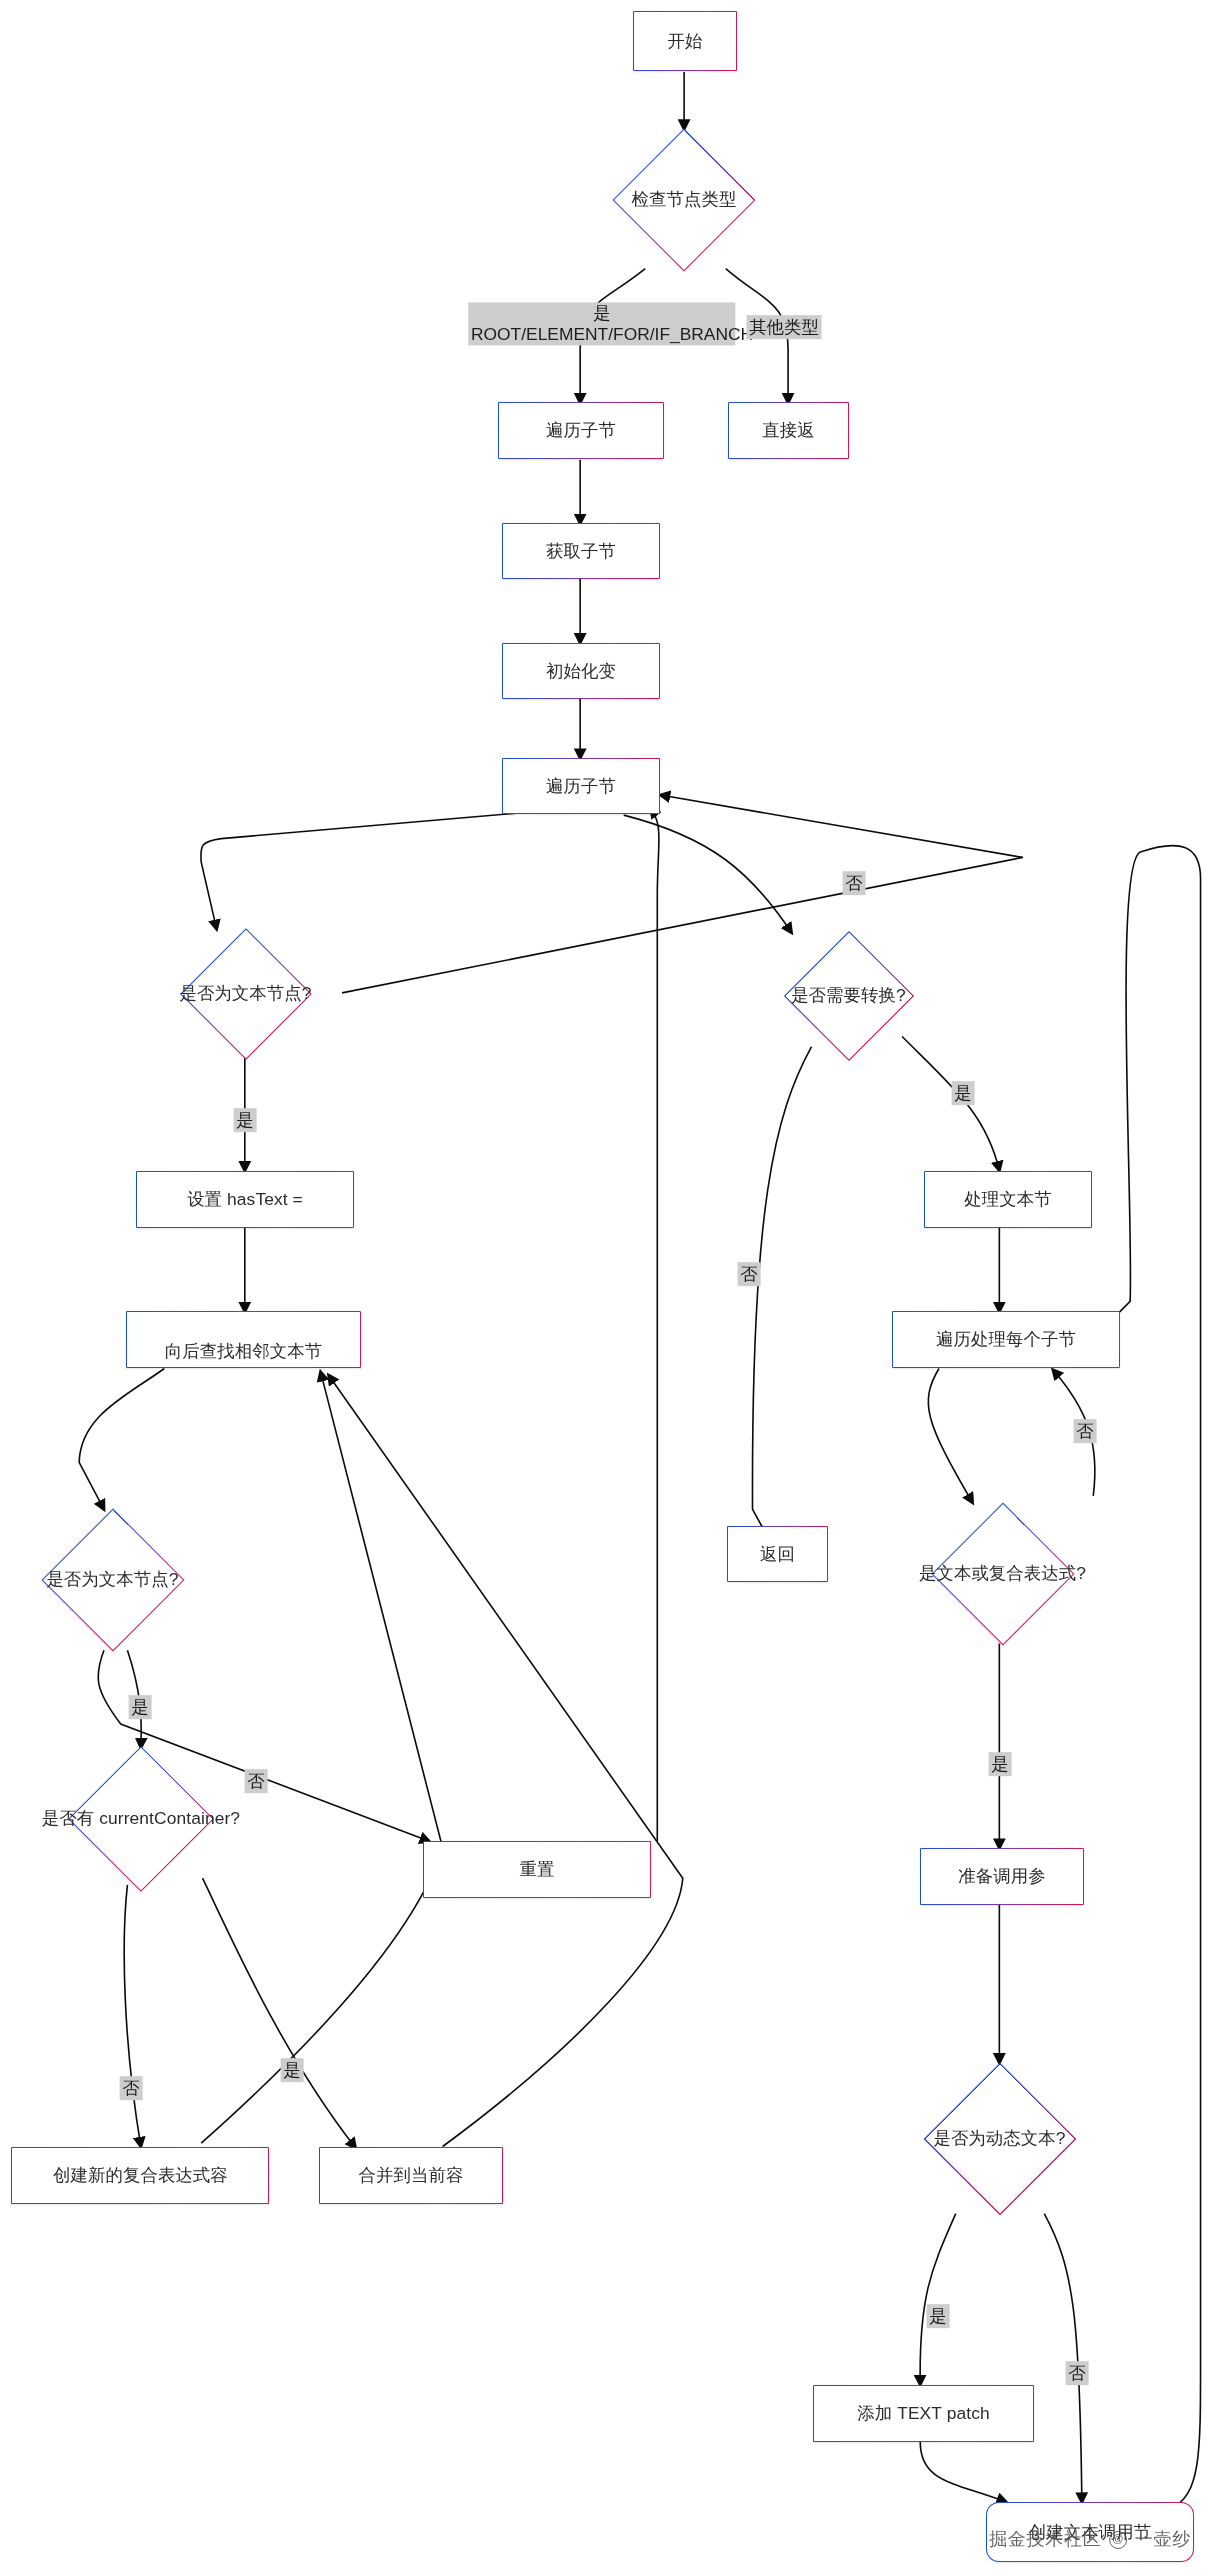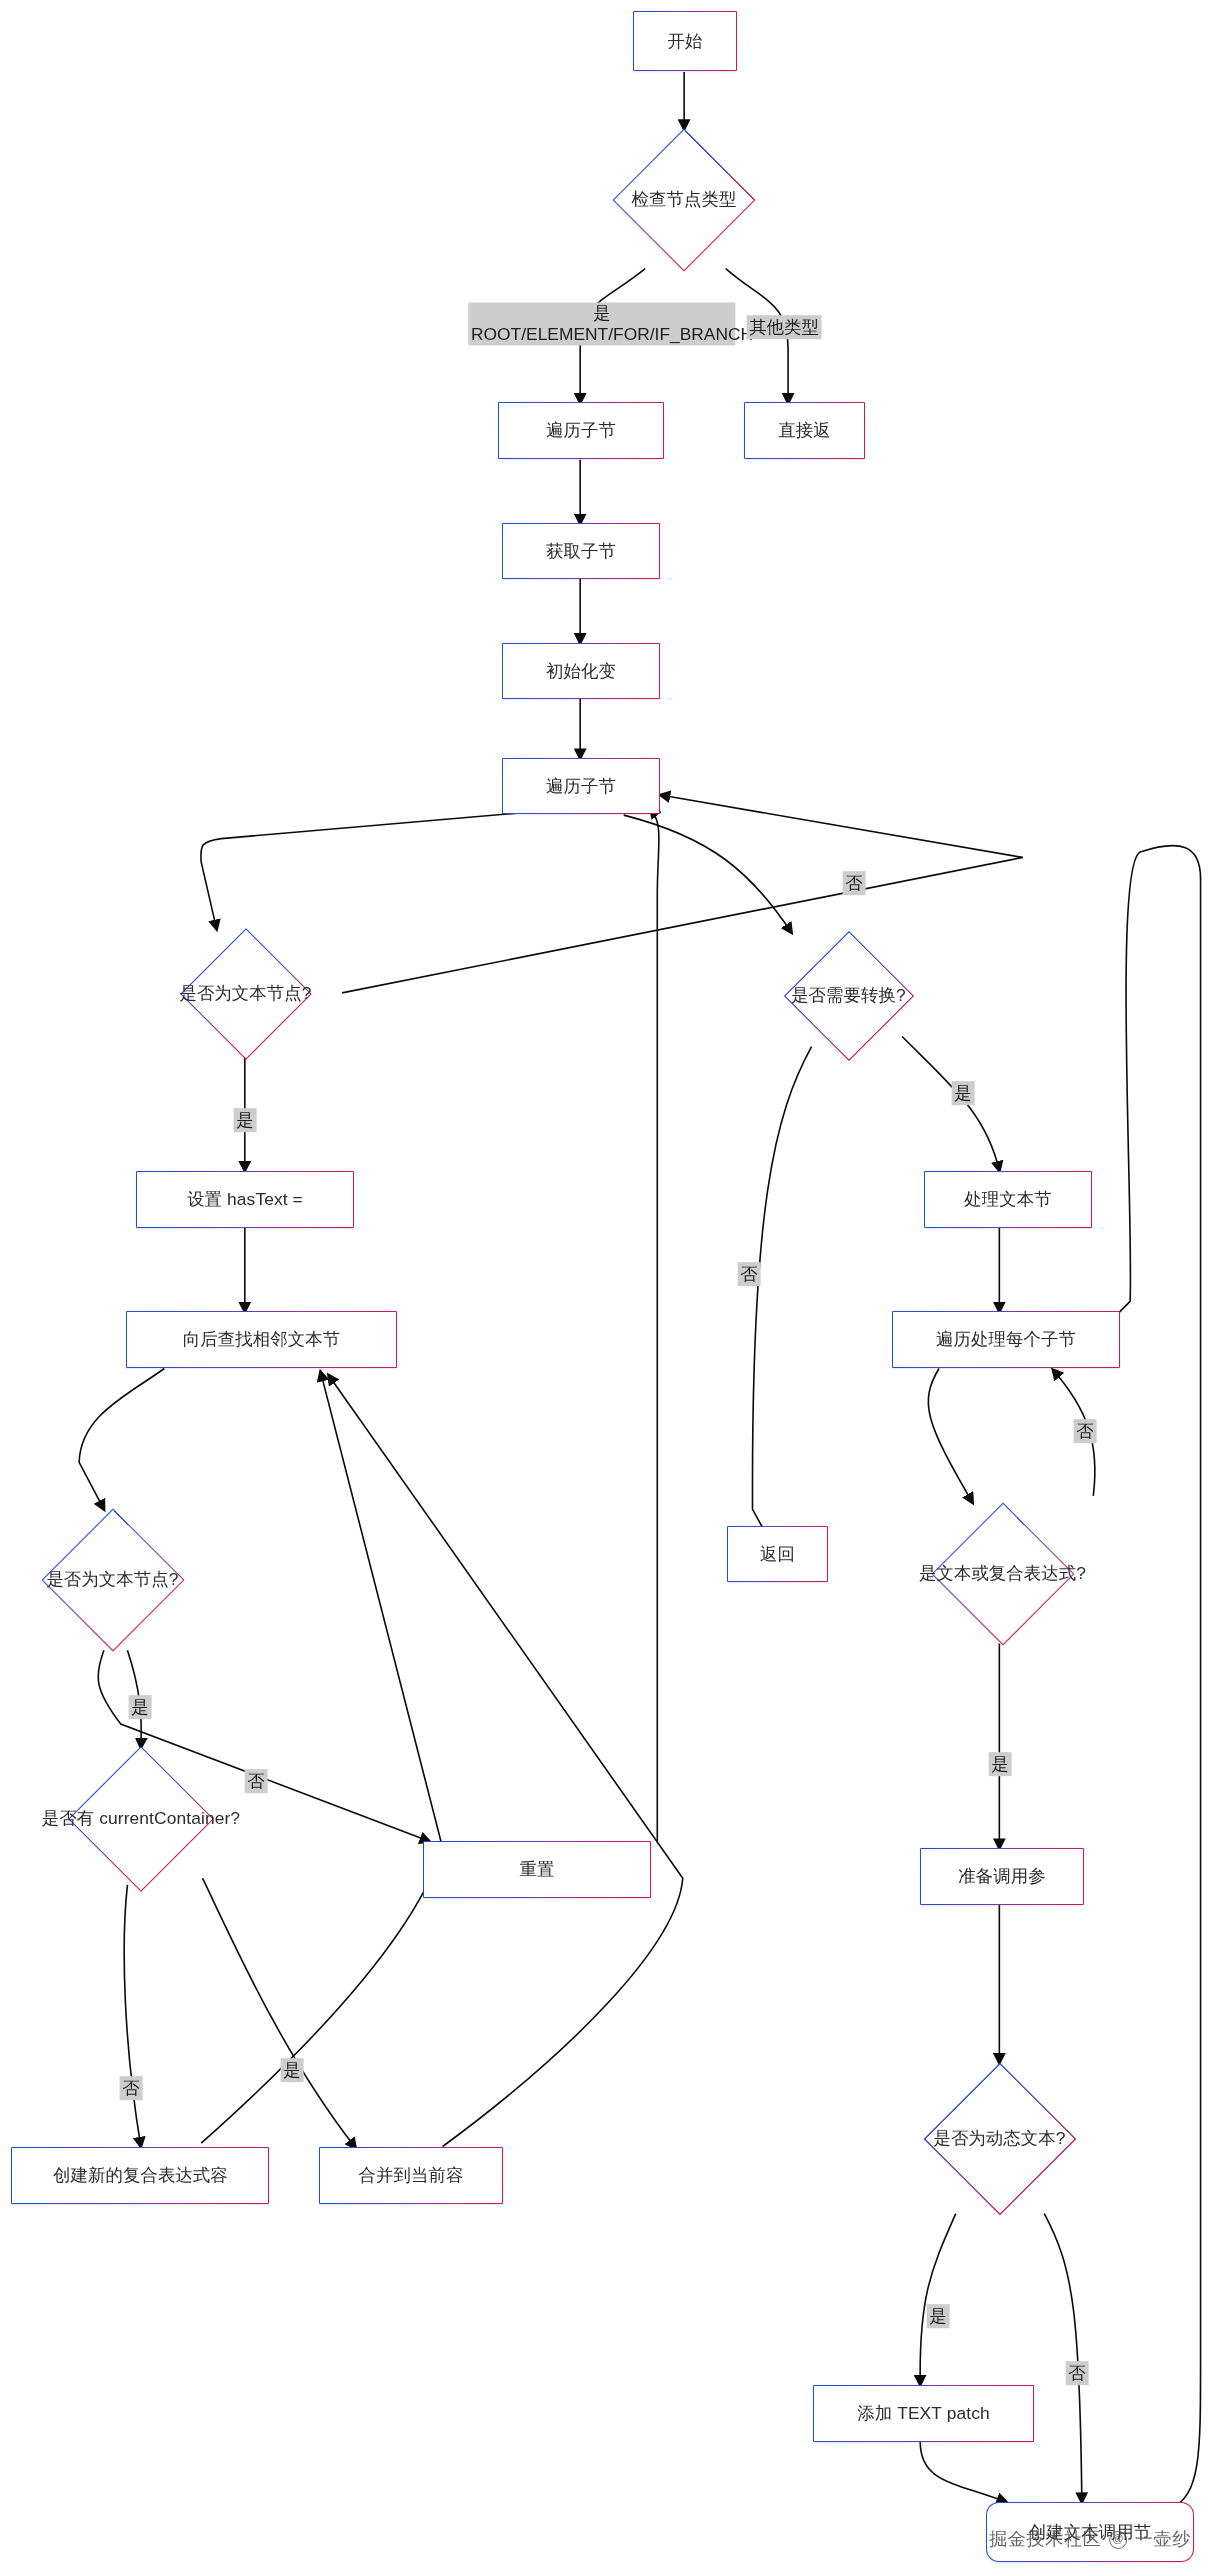--- a/index.html
+++ b/index.html
@@ -202,21 +202,21 @@
 
   <div class="node diamond" style="left:602px; top:129px; width:164px; height:141px;">
     <div class="dia-shape" style="width:99px; height:99px;"></div>
     <div class="dia-label">检查节点类型</div>
   </div>
 
   <div class="node rect" style="left:498px; top:402px; width:166px; height:57px;">
     <span>遍历子节</span>
   </div>
 
-  <div class="node rect" style="left:728px; top:402px; width:121px; height:57px;margin-left:16px;">
+  <div class="node rect" style="left:728px; top:402px; width:121px; height:57px;">
     <span>直接返</span>
   </div>
 
   <div class="node rect" style="left:502px; top:523px; width:158px; height:56px;justify-content:center;">
     <span>获取子节</span>
   </div>
 
   <div class="node rect" style="left:502px; top:643px; width:158px; height:56px;">
     <span>初始化变</span>
   </div>
@@ -236,21 +236,21 @@
   </div>
 
   <div class="node rect" style="left:136px; top:1171px; width:218px; height:57px;">
     <span>设置 hasText =</span>
   </div>
 
   <div class="node rect" style="left:924px; top:1171px; width:168px; height:57px;">
     <span>处理文本节</span>
   </div>
 
-  <div class="node rect" style="left:126px; top:1311px; width:271px; height:57px;">
+  <div class="node rect" style="left:126px; top:1311px; width:235px; height:57px;align-items:flex-end;">
     <span>向后查找相邻文本节</span>
   </div>
 
   <div class="node rect" style="left:892px; top:1311px; width:228px; height:57px;">
     <span>遍历处理每个子节</span>
   </div>
 
   <div class="node diamond" style="left:10px; top:1509px; width:205px; height:141px;">
     <div class="dia-shape" style="width:99px; height:99px;"></div>
     <div class="dia-label">是否为文本节点?</div>

